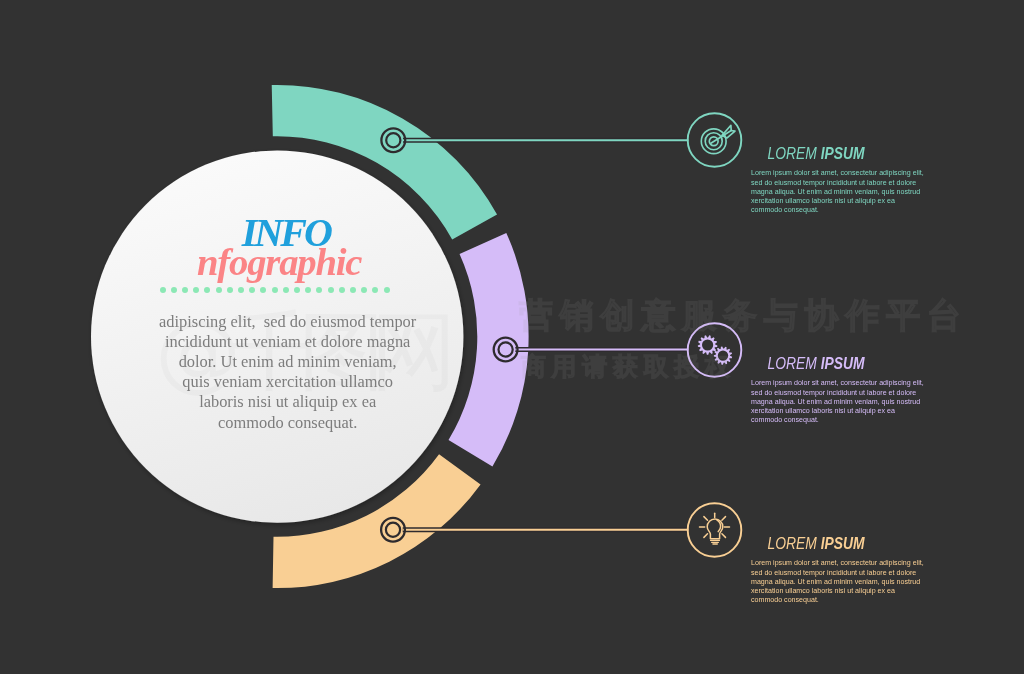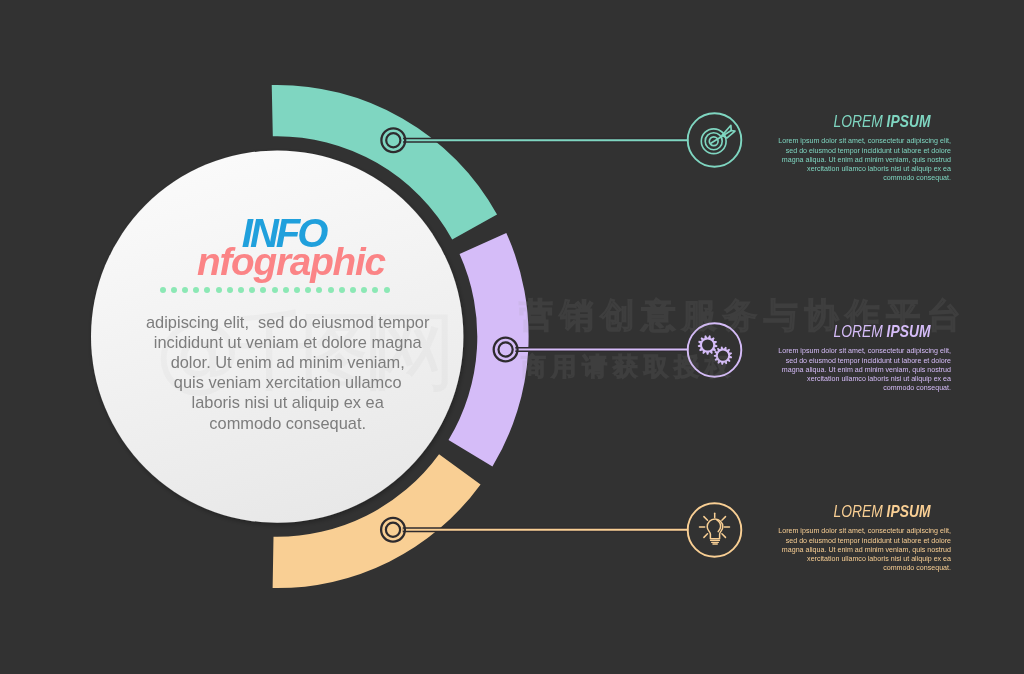--- a/index.html
+++ b/index.html
@@ -23,36 +23,36 @@
   #iconCircles circle:nth-of-type(1){stroke:#7fd6c1;}
   #iconCircles circle:nth-of-type(2){stroke:#d5bcf8;}
   #iconCircles circle:nth-of-type(3){stroke:#f9cf94;}
   .wm-line{font-family:"DejaVu Sans",sans-serif;fill:none;stroke:#999;opacity:0.115;}
   .wm-a{font-size:34px;letter-spacing:6.8px;stroke-width:2.3;}
   .wm-b{font-size:25px;letter-spacing:5.6px;stroke-width:1.9;}
   .wm-logo{font-family:"DejaVu Sans",sans-serif;font-size:86px;fill:#8a8a8a;
            stroke:none;opacity:0.05;letter-spacing:-14px;}
 
   
-  #centerCopy{position:absolute;left:0;top:0;width:1024px;height:674px;}
+  #centerCopy{position:absolute;left:0;top:0;width:1024px;height:674px;font-family:Liberation Serif, serif;}
   #titleWrap{position:absolute;left:84.5px;top:0;width:400px;text-align:center;}
   #titleTop{position:absolute;left:157.3px;width:400px;top:213px;text-align:left;
       font-size:40px;font-weight:bold;font-style:italic;color:#20a0dc;
       letter-spacing:-3px;line-height:1;}
   #titleBottom{position:absolute;left:104.5px;width:400px;top:243px;text-align:left;
       font-size:38.7px;font-weight:bold;font-style:italic;color:#fb8486;
       letter-spacing:-1.2px;line-height:1;margin-left:8px;}
   #dotRow{position:absolute;left:159.7px;top:286.5px;width:232px;height:7px;}
   #dotRow i{position:absolute;top:0;width:6px;height:6px;border-radius:50%;
       background:#8ce8b5;display:block;}
   #centerBody{position:absolute;left:87.7px;top:311.6px;width:400px;text-align:center;
       font-size:16.4px;color:#7d7d7d;line-height:20.2px;}
 
   
-  .panel{position:absolute;width:200px;text-align:right;}
+  .panel{position:absolute;width:200px;text-align:left;margin-top:32px;}
   #panel0{left:751px;top:112.5px;}
   #panel1{left:751px;top:322.5px;}
   #panel2{left:751px;top:502.5px;}
   .p-head{font-size:17px;font-style:italic;white-space:nowrap;line-height:17px;
       transform:translateX(-2px) scaleX(0.815);transform-origin:50% 50%;}
   .p-light{font-weight:400;}
   .p-bold{font-weight:bold;}
   .p-body{margin-top:7.8px;font-size:7.1px;line-height:9.3px;}
   #panel0 .p-head,#panel0 .p-body{color:#7fd6c1;}
   #panel1 .p-head,#panel1 .p-body{color:#d5bcf8;}

